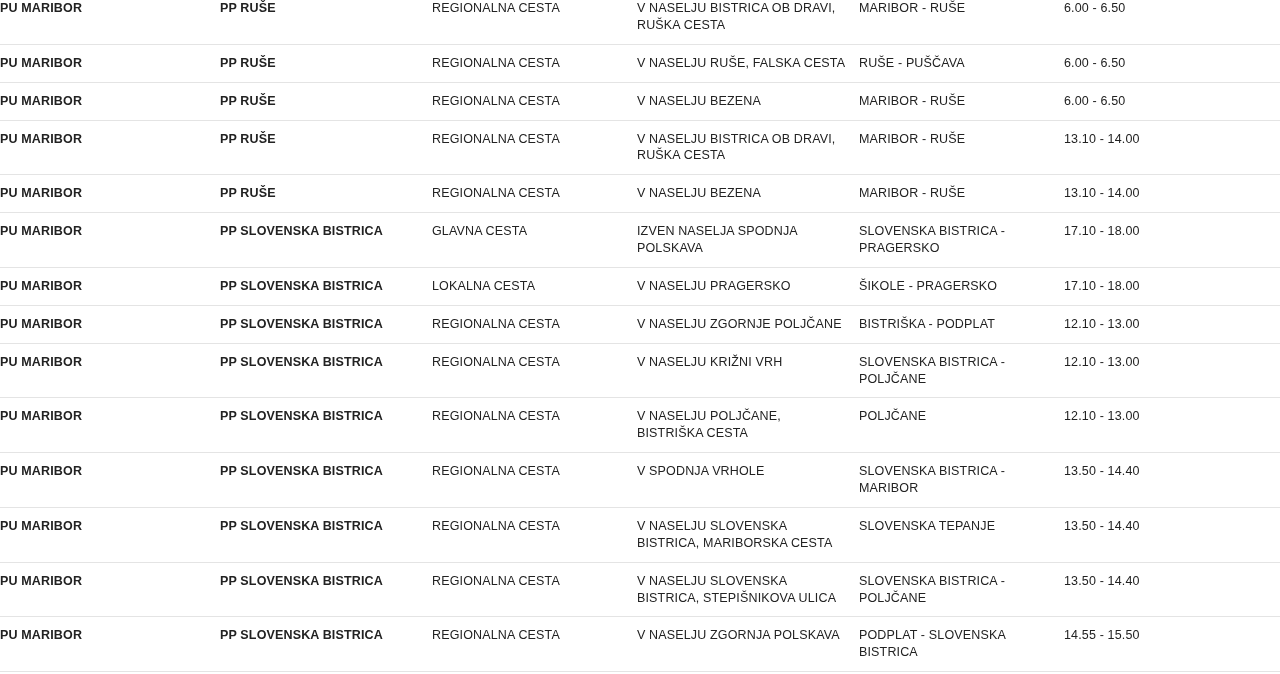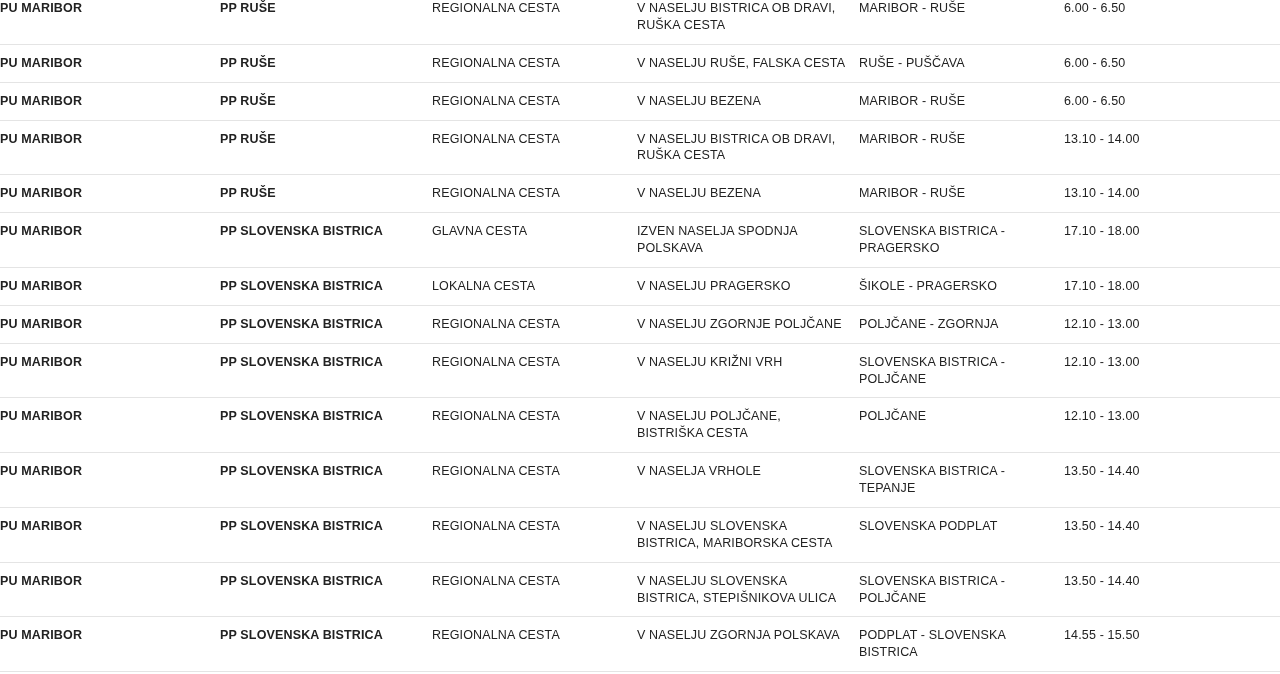--- a/index.html
+++ b/index.html
@@ -118,21 +118,21 @@
           <td class="col-2">LOKALNA CESTA</td>
           <td class="col-3">V NASELJU PRAGERSKO</td>
           <td class="col-4">ŠIKOLE - PRAGERSKO</td>
           <td class="col-5">17.10 - 18.00</td>
         </tr>
         <tr>
           <td class="col-0">PU MARIBOR</td>
           <td class="col-1">PP SLOVENSKA BISTRICA</td>
           <td class="col-2">REGIONALNA CESTA</td>
           <td class="col-3">V NASELJU ZGORNJE POLJČANE</td>
-          <td class="col-4">POLJČANE - ZGORNJA</td>
+          <td class="col-4">BISTRIŠKA - PODPLAT</td>
           <td class="col-5">12.10 - 13.00</td>
         </tr>
         <tr>
           <td class="col-0">PU MARIBOR</td>
           <td class="col-1">PP SLOVENSKA BISTRICA</td>
           <td class="col-2">REGIONALNA CESTA</td>
           <td class="col-3">V NASELJU KRIŽNI VRH</td>
           <td class="col-4">SLOVENSKA BISTRICA - POLJČANE</td>
           <td class="col-5">12.10 - 13.00</td>
         </tr>
@@ -141,30 +141,30 @@
           <td class="col-1">PP SLOVENSKA BISTRICA</td>
           <td class="col-2">REGIONALNA CESTA</td>
           <td class="col-3">V NASELJU POLJČANE, BISTRIŠKA CESTA</td>
           <td class="col-4">POLJČANE</td>
           <td class="col-5">12.10 - 13.00</td>
         </tr>
         <tr>
           <td class="col-0">PU MARIBOR</td>
           <td class="col-1">PP SLOVENSKA BISTRICA</td>
           <td class="col-2">REGIONALNA CESTA</td>
-          <td class="col-3">V NASELJA VRHOLE</td>
-          <td class="col-4">SLOVENSKA BISTRICA - TEPANJE</td>
+          <td class="col-3">V SPODNJA VRHOLE</td>
+          <td class="col-4">SLOVENSKA BISTRICA - MARIBOR</td>
           <td class="col-5">13.50 - 14.40</td>
         </tr>
         <tr>
           <td class="col-0">PU MARIBOR</td>
           <td class="col-1">PP SLOVENSKA BISTRICA</td>
           <td class="col-2">REGIONALNA CESTA</td>
           <td class="col-3">V NASELJU SLOVENSKA BISTRICA, MARIBORSKA CESTA</td>
-          <td class="col-4">SLOVENSKA PODPLAT</td>
+          <td class="col-4">SLOVENSKA TEPANJE</td>
           <td class="col-5">13.50 - 14.40</td>
         </tr>
         <tr>
           <td class="col-0">PU MARIBOR</td>
           <td class="col-1">PP SLOVENSKA BISTRICA</td>
           <td class="col-2">REGIONALNA CESTA</td>
           <td class="col-3">V NASELJU SLOVENSKA BISTRICA, STEPIŠNIKOVA ULICA</td>
           <td class="col-4">SLOVENSKA BISTRICA - POLJČANE</td>
           <td class="col-5">13.50 - 14.40</td>
         </tr>

